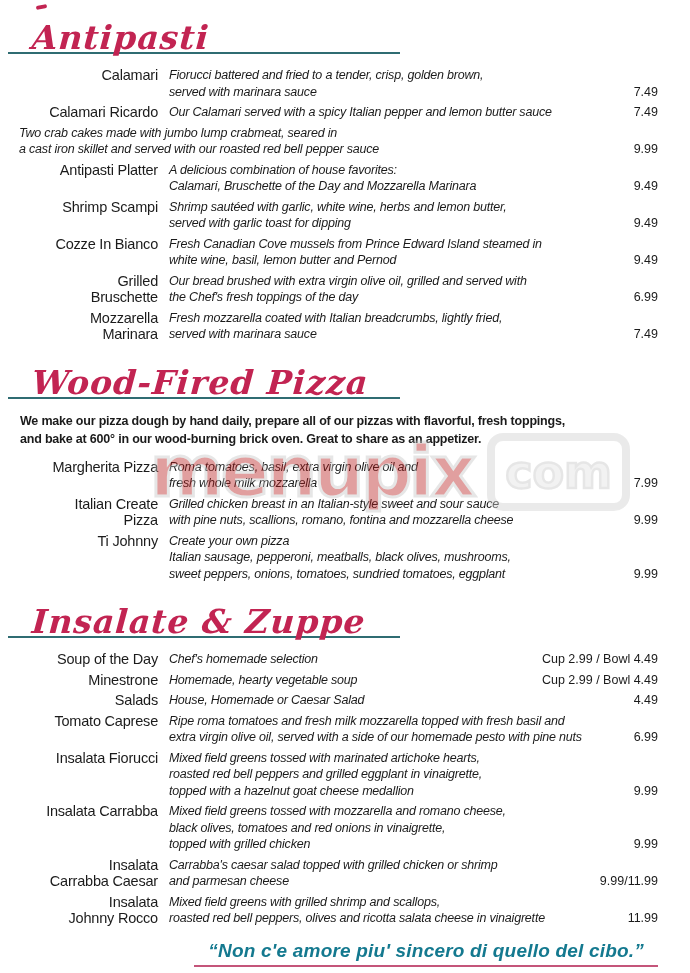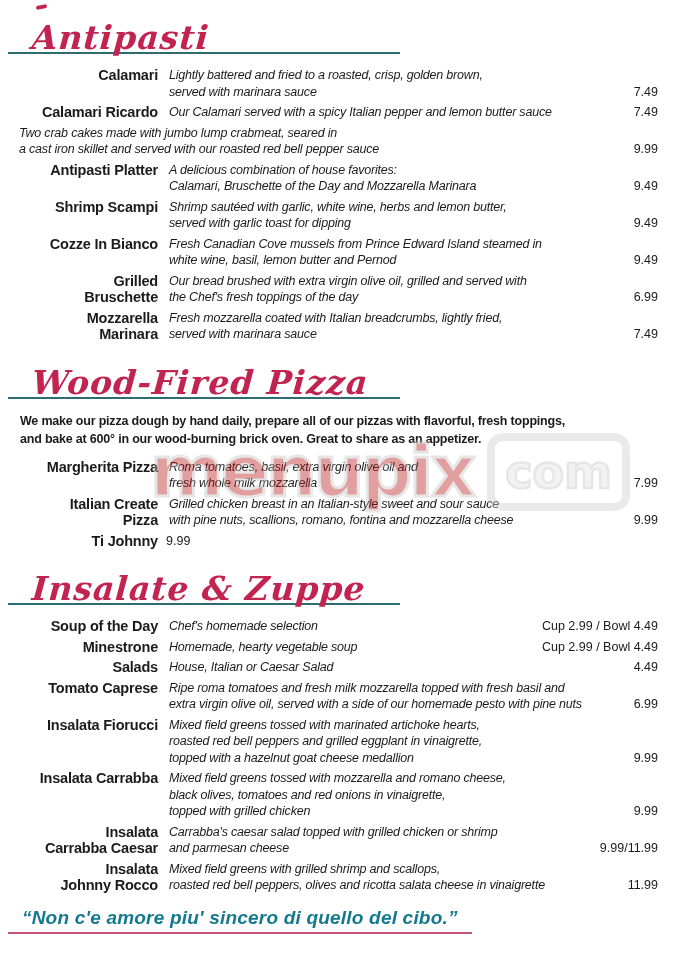--- a/index.html
+++ b/index.html
@@ -23,28 +23,28 @@
     font-size:33px;line-height:38px;color:var(--crimson);padding-left:24px;letter-spacing:1px;
     transform:translateY(9px) skewX(-4deg);}
 
   section{margin-top:12px;}
   section:first-child{margin-top:0;}
 
   .intro{font-weight:bold;font-size:12.5px;line-height:18px;letter-spacing:-0.2px;
     margin:2px 0 11px 12px;white-space:pre-line;}
 
   .row{display:flex;margin-bottom:4px;}
-  .name{flex:none;width:150px;text-align:right;font-weight:bold;font-size:14.5px;
+  .name{flex:none;width:150px;text-align:right;font-weight:normal;font-size:14.5px;
     line-height:16.5px;letter-spacing:-0.2px;white-space:pre-line;}
   .desc{flex:1;margin-left:11px;font-style:italic;font-size:12.5px;line-height:16.5px;
     letter-spacing:-0.2px;white-space:pre-line;}
   .price{align-self:flex-end;font-size:12.5px;line-height:16.5px;
     white-space:nowrap;margin-left:8px;}
 
-  .footer{text-align:left;margin-top:12px;}
+  .footer{text-align:right;margin-top:12px;}
   .quote-it{display:inline-block;color:var(--quote-teal);font-weight:bold;font-style:italic;
     font-size:19px;line-height:23px;border-bottom:2.5px solid var(--quote-underline);
     padding:0 14px 3px 14px;letter-spacing:0.2px;}
 
   .watermark{position:absolute;left:150px;top:430px;display:flex;align-items:center;
     opacity:0.42;pointer-events:none;font-family:"DejaVu Sans",sans-serif;}
   .wm-text{font-size:71px;font-weight:bold;letter-spacing:-3px;color:#b91c1c;
     -webkit-text-stroke:3px var(--wm);}
   .wm-box{margin-left:14px;border:8px solid #cfcfcf;border-radius:16px;padding:4px 10px;
     font-size:46px;font-weight:bold;color:#e2e2e2;-webkit-text-stroke:2.5px var(--wm);}
@@ -53,21 +53,21 @@
 <body>
 
 <div class="page">
   <div class="corner-tick"></div>
 
   <main id="menu">
       <section class="menu-section">
         <div class="script-header"><span class="script-text">Antipasti</span></div>
         <div class="row">
           <div class="name">Calamari</div>
-          <div class="desc">Lightly battered and fried to a roasted, crisp, golden brown,
+          <div class="desc">Fiorucci battered and fried to a tender, crisp, golden brown,
 served with marinara sauce</div>
           <div class="price">7.49</div>
         </div>
         <div class="row">
           <div class="name">Calamari Ricardo</div>
           <div class="desc">Our Calamari served with a spicy Italian pepper and lemon butter sauce</div>
           <div class="price">7.49</div>
         </div>
         <div class="row">
           <div class="desc">Two crab cakes made with jumbo lump crabmeat, seared in
@@ -119,38 +119,41 @@
         </div>
         <div class="row">
           <div class="name">Italian Create
 Pizza</div>
           <div class="desc">Grilled chicken breast in an Italian-style sweet and sour sauce
 with pine nuts, scallions, romano, fontina and mozzarella cheese</div>
           <div class="price">9.99</div>
         </div>
         <div class="row">
           <div class="name">Ti Johnny</div>
+          <div class="desc">Create your own pizza
+Italian sausage, pepperoni, meatballs, black olives, mushrooms,
+sweet peppers, onions, tomatoes, sundried tomatoes, eggplant</div>
           <div class="price">9.99</div>
         </div>
       </section>
       <section class="menu-section">
         <div class="script-header"><span class="script-text">Insalate &amp; Zuppe</span></div>
         <div class="row">
           <div class="name">Soup of the Day</div>
           <div class="desc">Chef's homemade selection</div>
           <div class="price">Cup 2.99 / Bowl 4.49</div>
         </div>
         <div class="row">
           <div class="name">Minestrone</div>
           <div class="desc">Homemade, hearty vegetable soup</div>
           <div class="price">Cup 2.99 / Bowl 4.49</div>
         </div>
         <div class="row">
           <div class="name">Salads</div>
-          <div class="desc">House, Italian or Caesar Salad</div>
+          <div class="desc">House, Homemade or Caesar Salad</div>
           <div class="price">4.49</div>
         </div>
         <div class="row">
           <div class="name">Tomato Caprese</div>
           <div class="desc">Ripe roma tomatoes and fresh milk mozzarella topped with fresh basil and
 extra virgin olive oil, served with a side of our homemade pesto with pine nuts</div>
           <div class="price">6.99</div>
         </div>
         <div class="row">
           <div class="name">Insalata Fiorucci</div>

